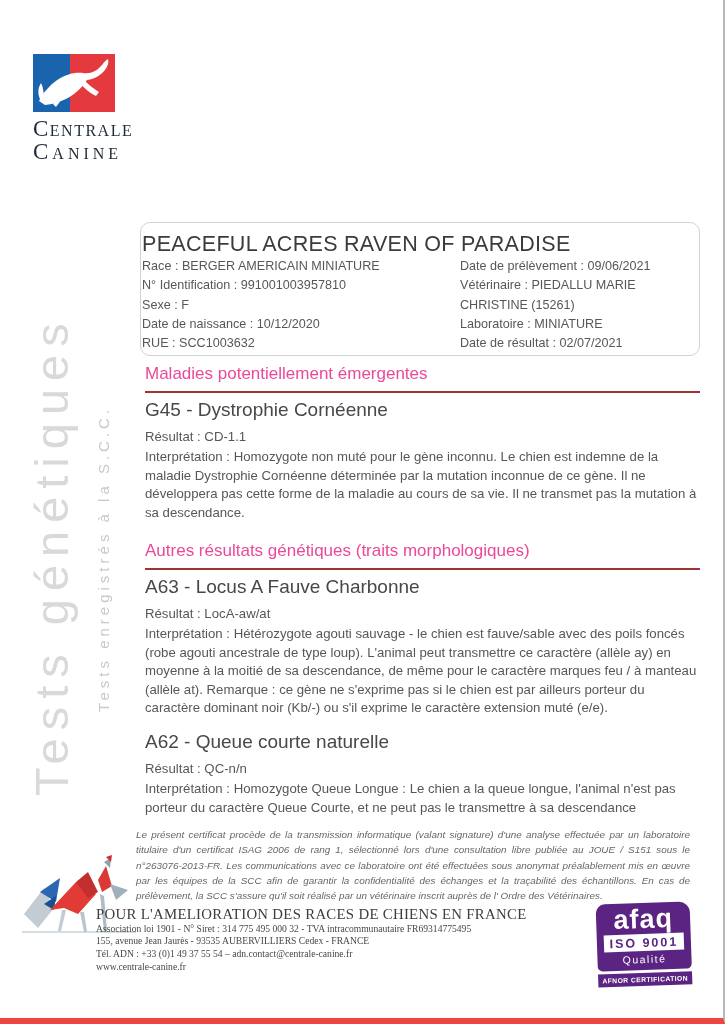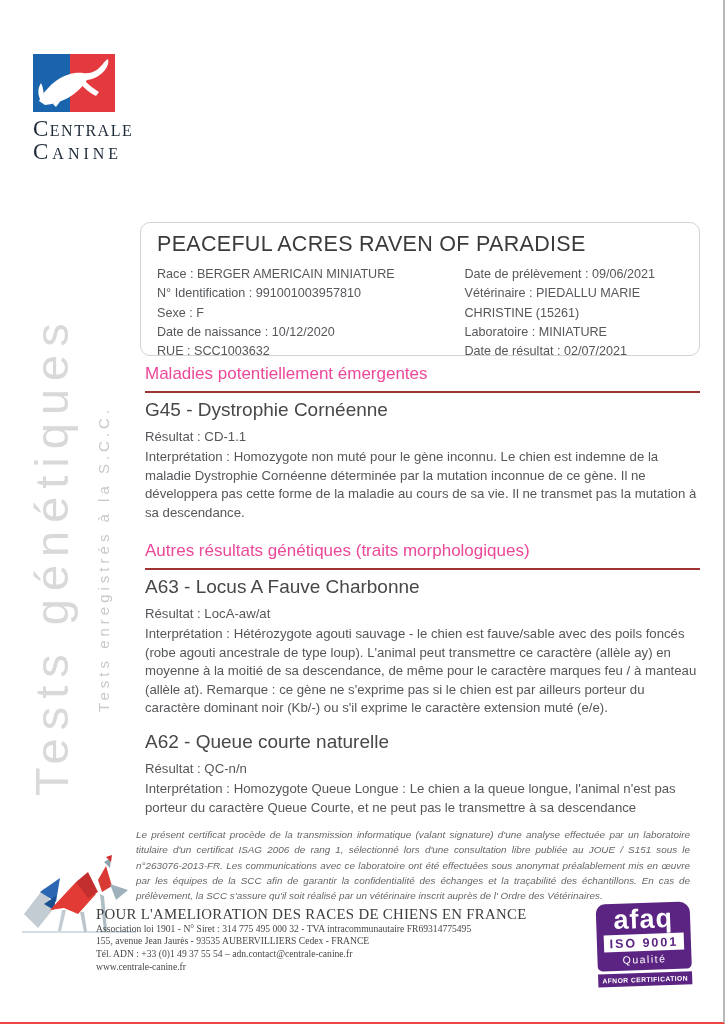--- a/index.html
+++ b/index.html
@@ -1,39 +1,39 @@
 <!DOCTYPE html>
 <html><head>
 <meta charset="utf-8">
 <style>
   html,body{margin:0;padding:0;background:#fff;}
   .page{
     position:relative;width:725px;height:1024px;background:#ffffff;overflow:hidden;
     font-family:"Liberation Sans",sans-serif;box-sizing:border-box;
-    border-right:2px solid #b4b8bb;border-bottom:2px solid #ef4444;
+    border-right:2px solid #b4b8bb;border-bottom:6px solid #ef4444;
   }
   
   .logo{position:absolute;left:33px;top:54px;width:120px;}
   .logo-flag{display:block;width:82px;height:58px;}
   .logo-text{margin-top:5px;font-family:"Liberation Serif",serif;color:#1e2a38;
     font-variant:small-caps;font-size:23px;line-height:1.02;}
   .logo-text .l1{letter-spacing:1.5px;}
   .logo-text .l2{letter-spacing:4px;}
   
   .wm-large{position:absolute;left:24px;top:230px;height:566px;
     writing-mode:vertical-rl;transform:rotate(180deg);
     font-size:47px;letter-spacing:8px;color:#d9d9d9;white-space:nowrap;}
   .wm-small{position:absolute;left:95px;top:282px;height:430px;
     writing-mode:vertical-rl;transform:rotate(180deg);
     font-size:15px;letter-spacing:4px;color:#c9c9c9;white-space:nowrap;}
   
   .info-box{position:absolute;left:140px;top:222px;width:560px;height:134px;
-    border:1.5px solid #d2d2d2;border-radius:10px;box-sizing:border-box;padding:9px 16px 0;}
+    border:1.5px solid #d2d2d2;border-radius:10px;box-sizing:border-box;padding:9px 1px 0;}
   .info-title{font-size:21.5px;color:#3b3b3b;letter-spacing:0.3px;}
-  .info-cols{display:flex;margin-top:8px;font-size:12.6px;color:#55575a;line-height:1.53;}
+  .info-cols{display:flex;margin-top:0;font-size:12.6px;color:#55575a;line-height:1.53;}
   .info-col-left{width:318px;}
   .info-col-right{width:226px;}
   
   .section-heading{position:absolute;left:145px;width:555px;font-size:17px;color:#ec4899;
     padding-bottom:7px;border-bottom:2.5px solid #9e3534;}
   .s1{top:364px;}
   .s2{top:541px;}
   .test{position:absolute;left:145px;width:556px;color:#55575a;}
   .t1{top:399px;}
   .t2{top:576px;}

